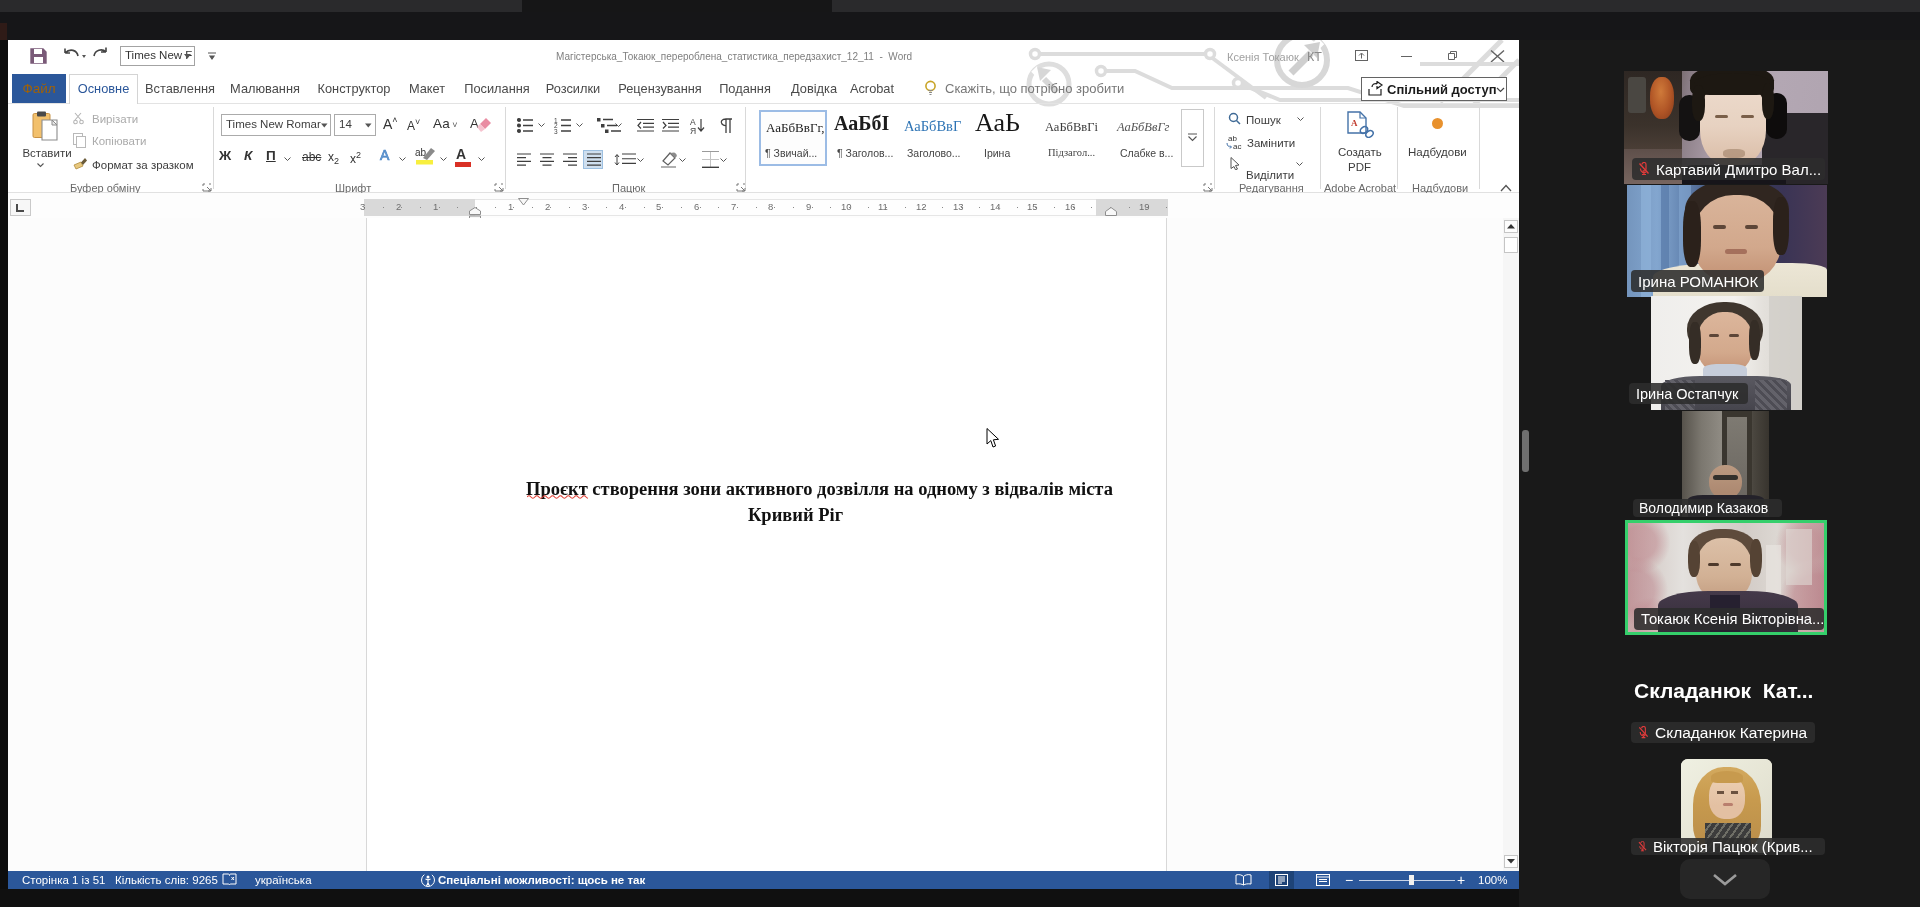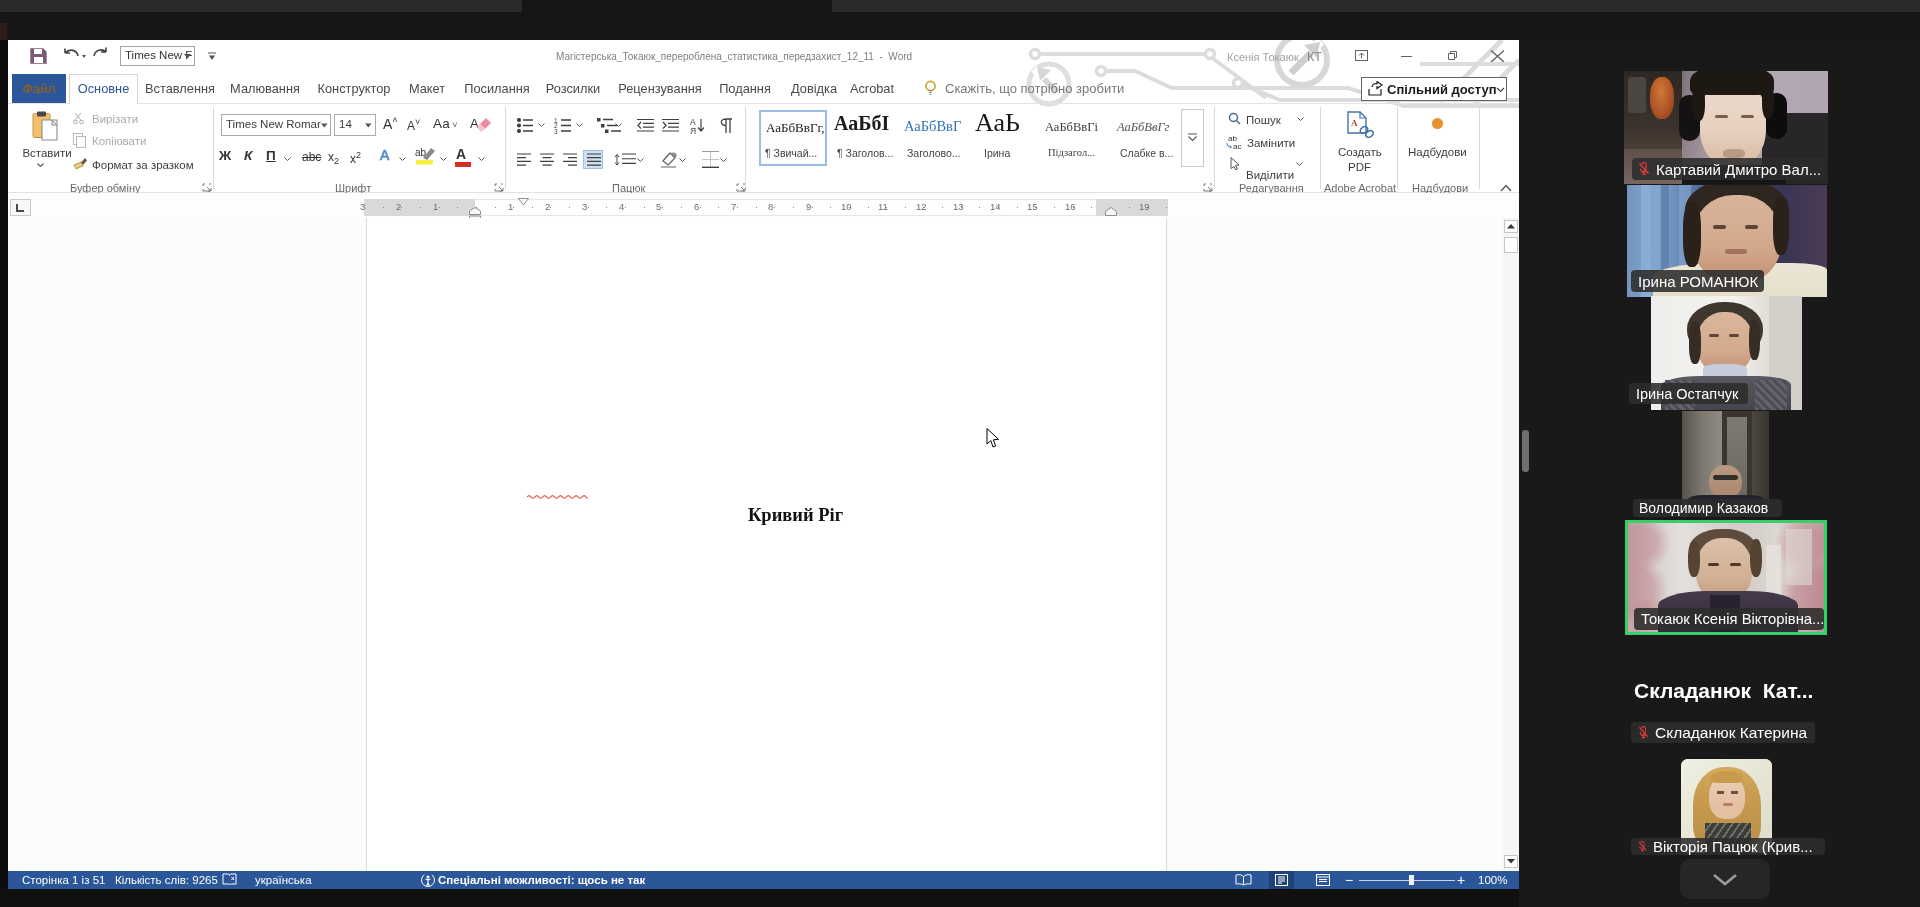--- a/index.html
+++ b/index.html
@@ -396,20 +396,21 @@
       </svg>
     <svg class="abs" style="left:461px;top:167px;" width="12" height="13" viewBox="0 0 12 13">
         <path d="M0.5,4 L6,0.5 L11.5,4 V7.5 H0.5 Z M0.5,9 H11.5 V12.5 H0.5 Z" fill="#f8f8f8" stroke="#8e8e8e"></path>
       </svg>
     <svg class="abs" style="left:1097px;top:167px;" width="12" height="9" viewBox="0 0 12 9">
         <path d="M0.5,4.5 L6,0.5 L11.5,4.5 V8.5 H0.5 Z" fill="#f8f8f8" stroke="#8e8e8e"></path>
       </svg>
 
     <div class="abs" style="left:0;top:178px;width:1511px;height:653px;background:#fcfcfc;"></div>
     <div class="abs" style="left:358px;top:178px;width:801px;height:653px;background:#ffffff;border-left:1px solid #d8d8d8;border-right:1px solid #d8d8d8;"></div>
+    <div class="t" style="left:511.5px;top:438.5px;width:600px;text-align:center;font-family:'Liberation Serif',serif;font-weight:bold;font-size:18.5px;color:#111;">Проєкт створення зони активного дозвілля на одному з відвалів міста</div>
     <svg class="abs" style="left:519px;top:455px;" width="61" height="4" viewBox="0 0 62 4">
         <path d="M0,2 q2,-2.5 4,0 t4,0 t4,0 t4,0 t4,0 t4,0 t4,0 t4,0 t4,0 t4,0 t4,0 t4,0 t4,0 t4,0 t4,0 t4,0" stroke="#e03c31" stroke-width="1.1" fill="none"></path>
       </svg>
     <div class="t" style="left:487.5px;top:465px;width:600px;text-align:center;font-family:'Liberation Serif',serif;font-weight:bold;font-size:18.5px;color:#111;">Кривий Ріг</div>
     <svg class="abs" style="left:978px;top:388px;" width="14" height="21" viewBox="0 0 14 21">
       <path d="M1,0.5 L1,16 L4.8,12.6 L7,19 L9.6,18 L7.4,11.8 L12.5,11.3 Z" fill="#fff" stroke="#000" stroke-width="1"></path>
     </svg>
 
     <div class="abs" style="left:1495px;top:178px;width:16px;height:653px;background:#f6f6f6;"></div>
     <div class="abs" style="left:1496px;top:180px;width:14px;height:13px;border:1px solid #c5c5c5;background:#fdfdfd;"></div>

